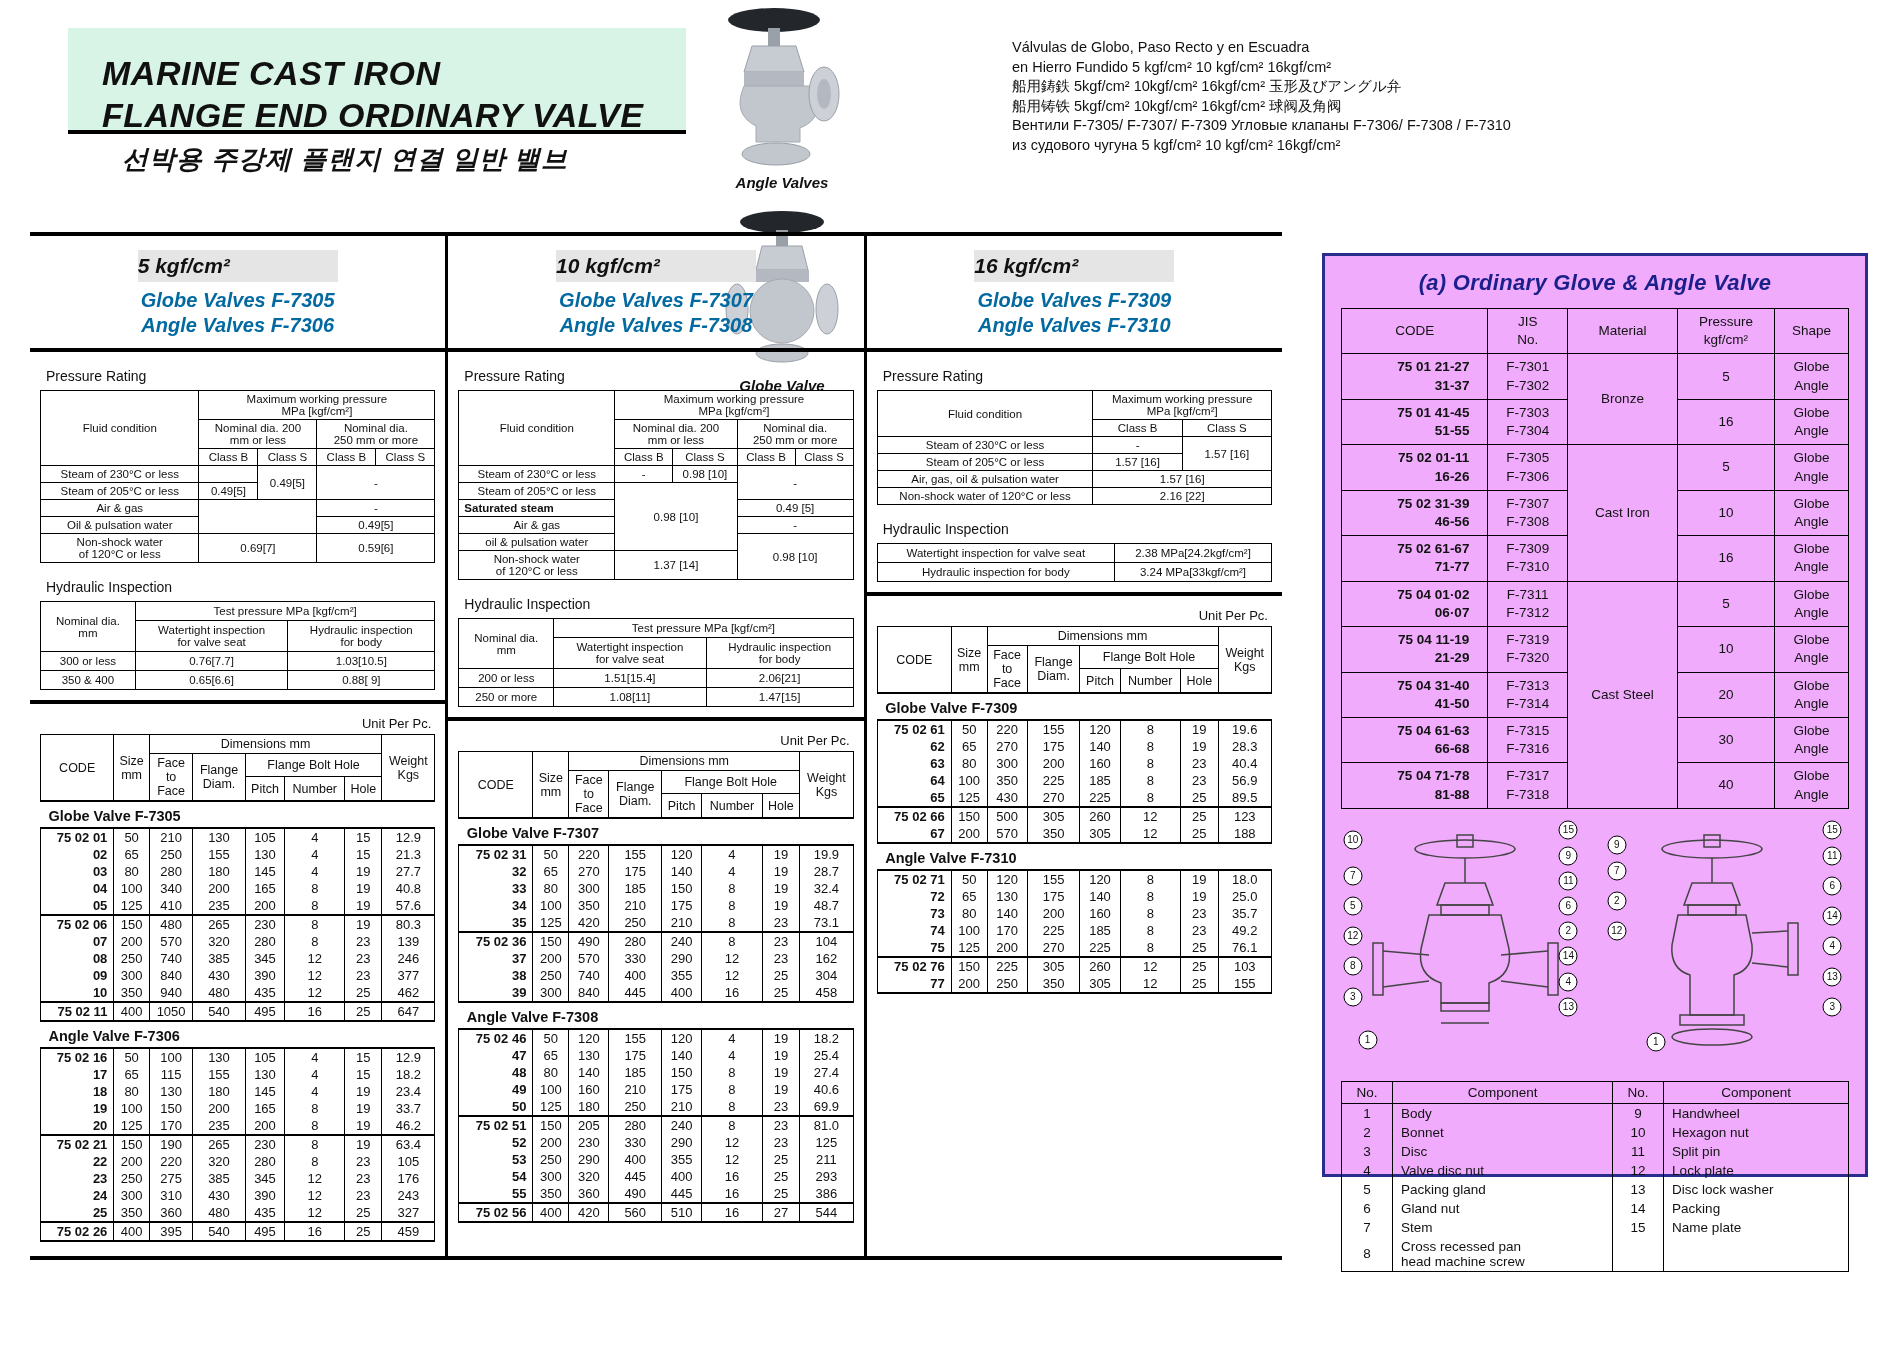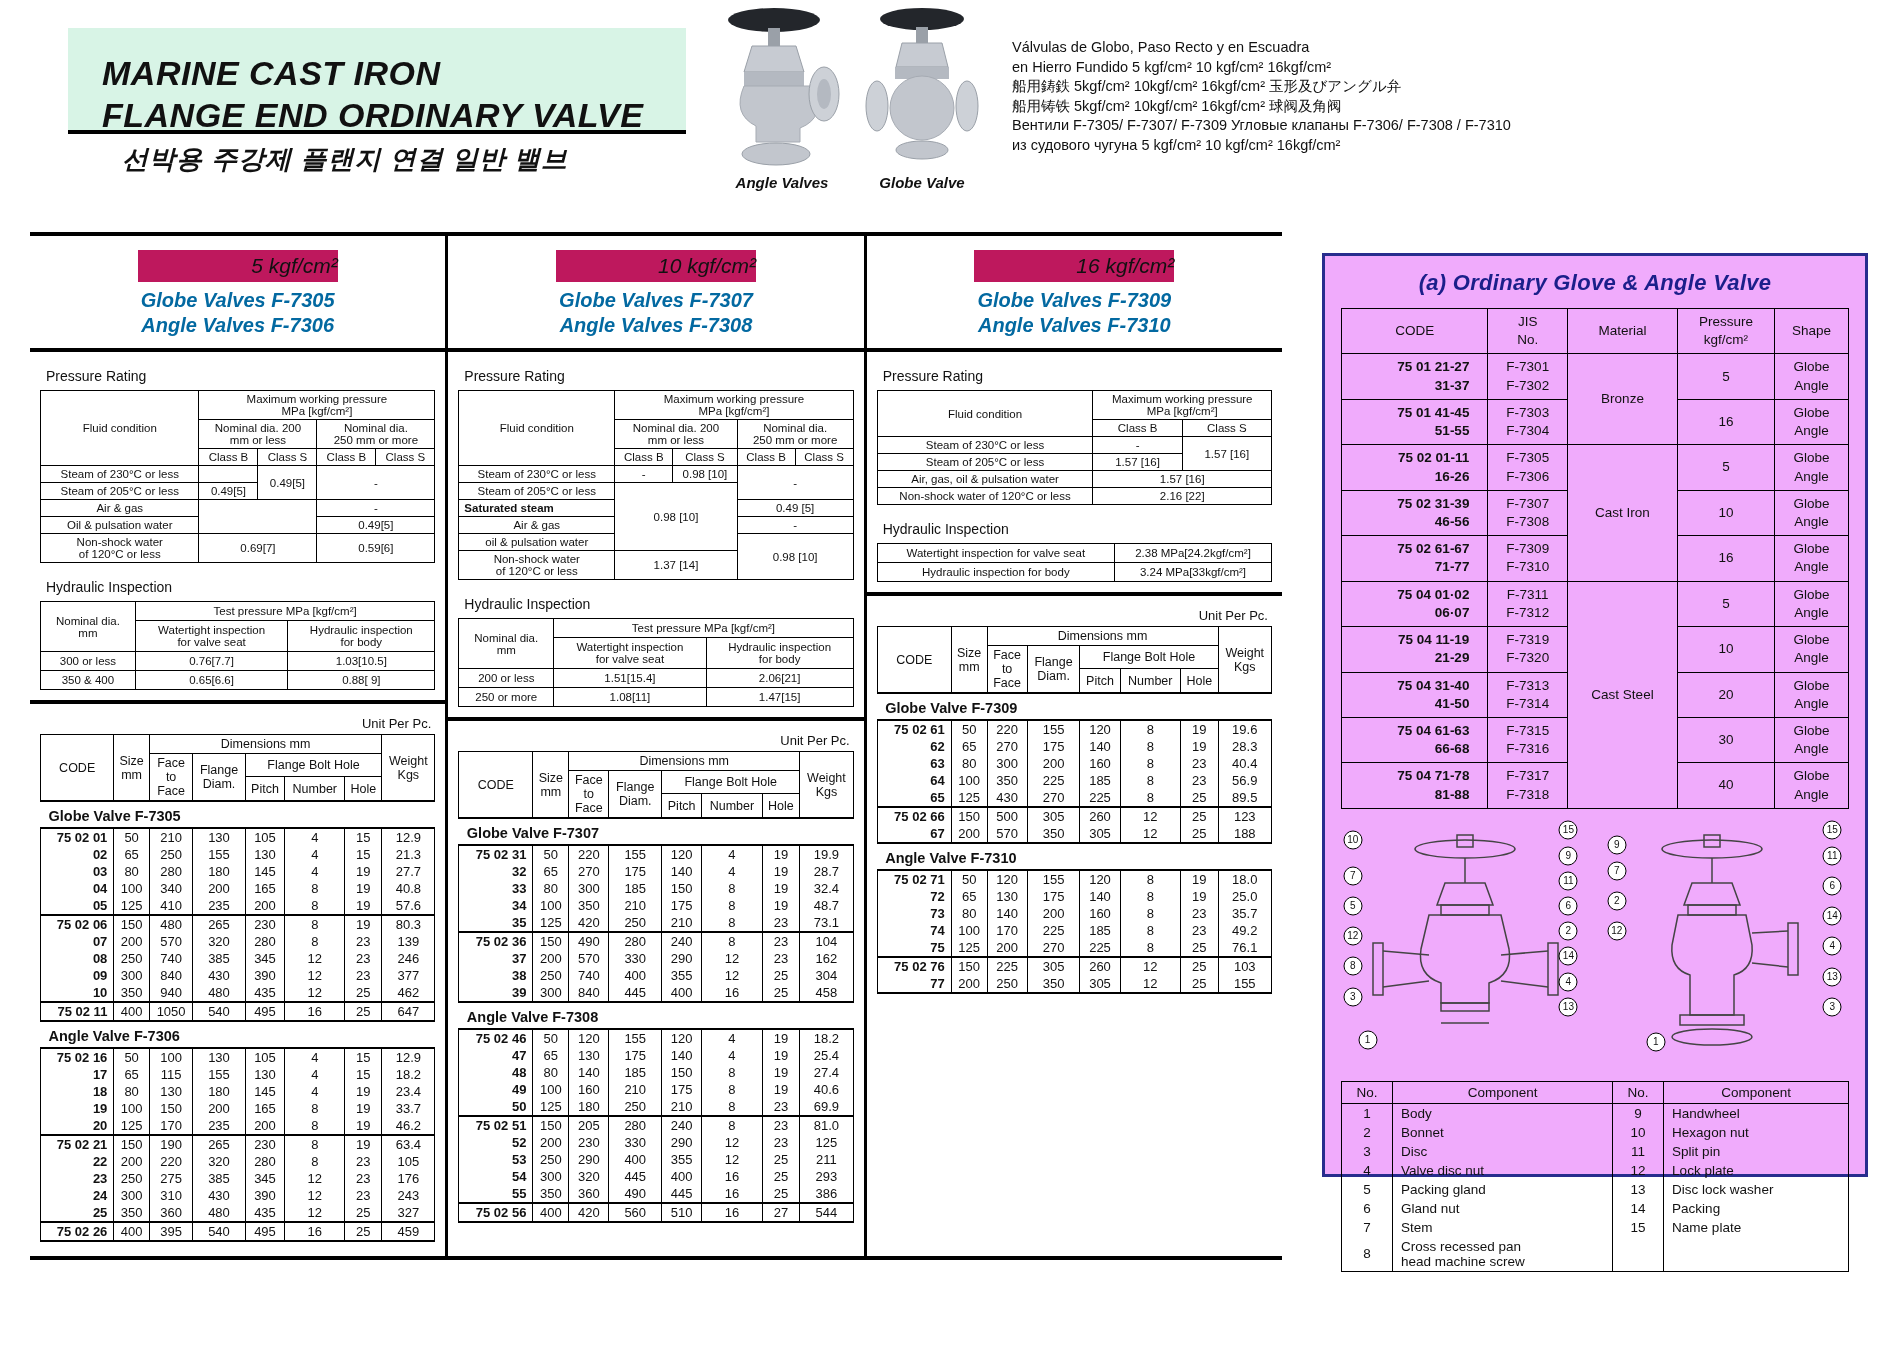--- a/index.html
+++ b/index.html
@@ -4,30 +4,30 @@
 <style>
   html,body{margin:0;padding:0;background:#fff;}
   body{width:1880px;height:1356px;position:relative;font-family:"Liberation Sans",sans-serif;color:#111;overflow:hidden;}
   .page{position:absolute;inset:0;}
 
   
   .title-band{position:absolute;left:68px;top:28px;width:618px;height:102px;background:#d8f4e6;border-bottom:4px solid #000;}
   .title-band .t{font-style:italic;font-weight:bold;font-size:34px;line-height:42px;margin:0;padding-left:34px;letter-spacing:.5px;}
   .title-band .t:first-child{padding-top:24px;}
   .korean{position:absolute;left:122px;top:142px;font-size:26px;font-weight:bold;font-style:italic;letter-spacing:1px;}
-  .photos{position:absolute;left:712px;top:6px;display:flex;}
+  .photos{position:absolute;left:712px;top:6px;display:flex;gap:18px;flex-direction:column;}
   .photo{width:140px;text-align:center;}
   .photo-label{font-size:15px;font-weight:bold;font-style:italic;margin-top:2px;}
   .multilingual{position:absolute;left:1012px;top:38px;font-size:14.5px;line-height:19.5px;}
 
   
   .columns{position:absolute;left:30px;top:232px;width:1252px;display:flex;border-top:4px solid #000;border-bottom:4px solid #000;}
   .col{flex:1 1 0;box-sizing:border-box;padding:6px 10px 14px;}
   .col + .col{border-left:3px solid #000;}
-  .class-box{margin:8px auto 6px;width:200px;text-align:right;background:#be185d;font-size:21px;font-weight:normal;font-style:italic;padding:4px 0;}
+  .class-box{margin:8px auto 6px;width:200px;text-align:left;background:#e5e5e5;font-size:21px;font-weight:bold;font-style:italic;padding:4px 0;}
   .valve-titles{text-align:center;font-size:20px;font-weight:bold;font-style:italic;line-height:25px;color:#0369a1;}
   hr.thick{border:0;border-top:4px solid #000;margin:10px -10px 6px;}
   .sect-label{font-size:14px;margin:16px 2px 6px 6px;}
   table{border-collapse:collapse;}
   th,td{white-space:pre-line;}
   table.pr{width:100%;font-size:11.5px;}
   .pr th,.pr td{border:1px solid #000;padding:2px 3px;text-align:center;font-weight:normal;}
   .pr .lbl{text-align:center;}
   .pr .bold{font-weight:bold;text-align:left;padding-left:5px;}
   table.hy{width:100%;font-size:11.5px;margin-top:2px;}

